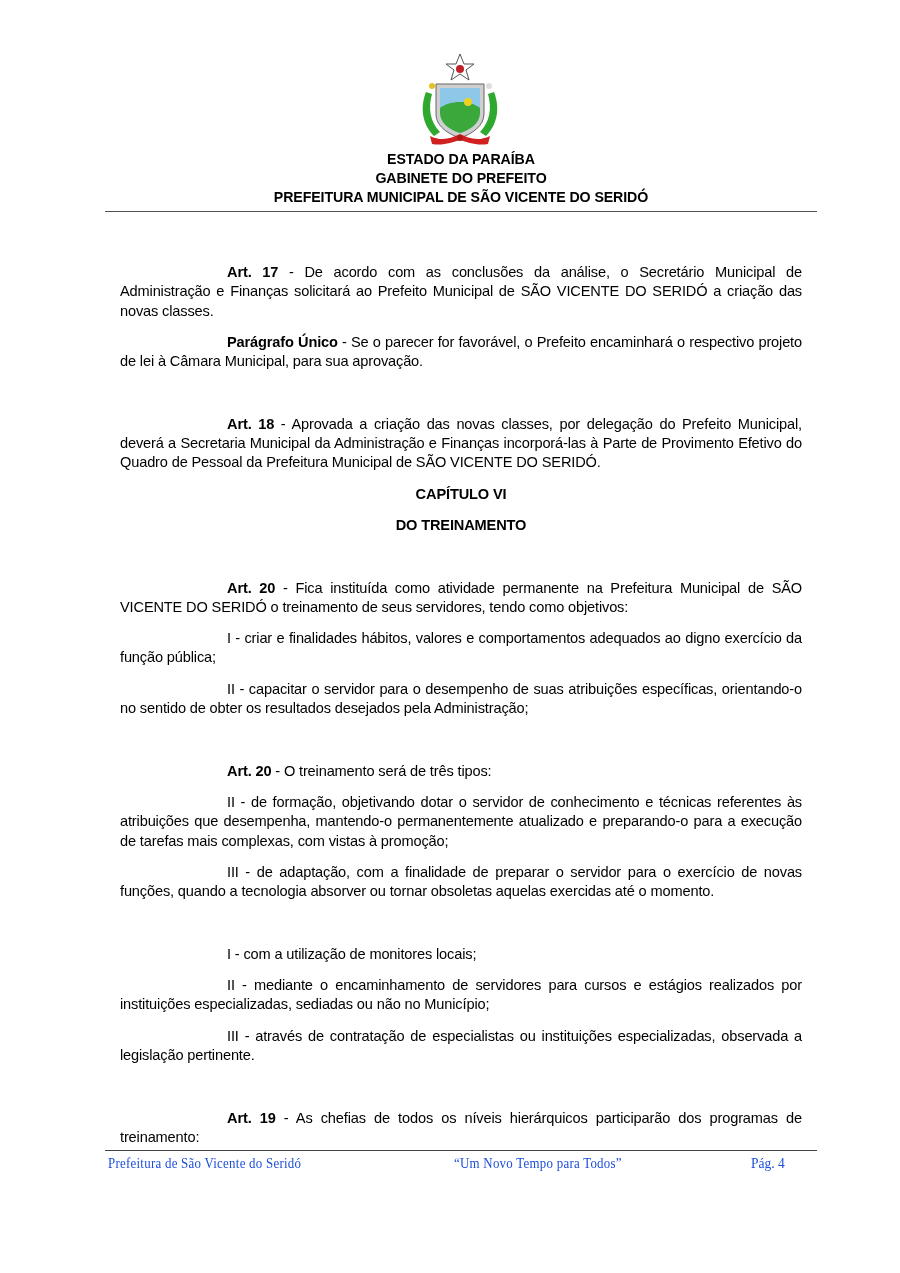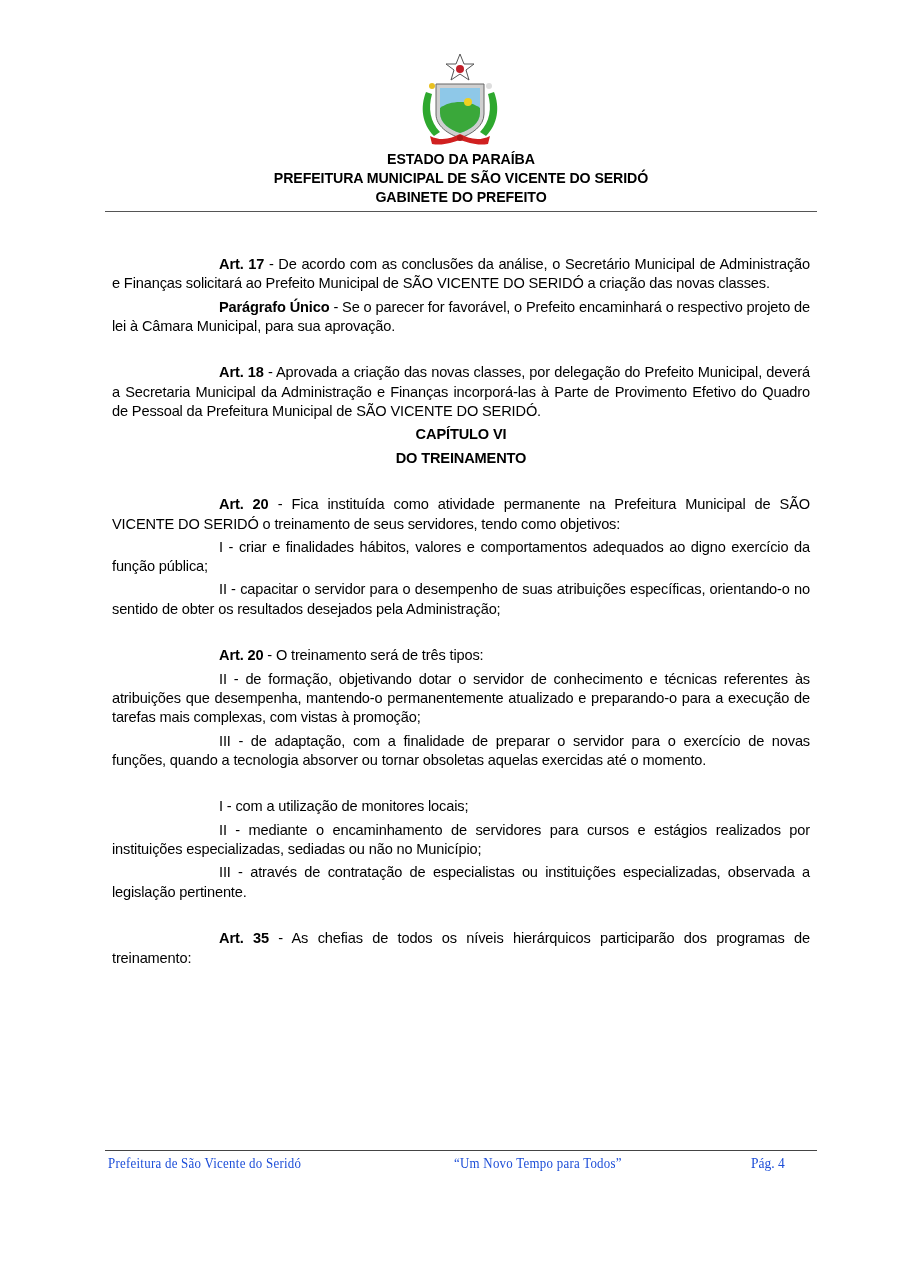--- a/index.html
+++ b/index.html
@@ -8,21 +8,21 @@
   .page { position: absolute; left: 0; top: 0; width: 900px; height: 1182px; }
   .crest { position: absolute; left: 416px; top: 52px; width: 88px; height: 96px; }
   .header { position: absolute; left: 105px; width: 712px; top: 150px; text-align: center;
             font-weight: bold; font-size: 14.2px; line-height: 19px; letter-spacing: -0.1px; }
   .header div { white-space: nowrap; }
   .rule { position: absolute; left: 105px; width: 712px; height: 1px; background: #555; }
   .rule.top { top: 211px; }
   .rule.bottom { top: 1150px; background: #444; }
   .body { position: absolute; left: 108px; width: 706px; top: 251px;
           font-size: 14.6px; line-height: 19.3px; letter-spacing: -0.15px; }
-  .body p { margin: 4px; text-align: justify; }
+  .body p { margin: 12px; text-align: justify; }
   .ind { text-indent: 107px; }
   .gap { height: 19.3px; }
   .center { text-align: center !important; font-weight: bold; }
   b { font-weight: bold; }
   .footer { position: absolute; top: 1155px; left: 108px; width: 690px; height: 22px;
             font-family: "Liberation Serif", serif; font-size: 15px; color: #1d4ed8; }
   .footer .left { position: absolute; left: 0; top: 0; letter-spacing: 0.3px;
                   transform: scaleX(0.86); transform-origin: left top; white-space: nowrap; }
   .footer .slogan { position: absolute; left: 346px; top: 0; letter-spacing: 0.3px;
                   transform: scaleX(0.86); transform-origin: left top; white-space: nowrap; }
@@ -44,22 +44,22 @@
     <path d="M20,32 L68,32 L68,62 C68,74 56,82 44,86 C32,82 20,74 20,62 Z" fill="#cfcfcf" stroke="#666" stroke-width="1"></path>
     <path d="M24,36 L64,36 L64,61 C64,71 54,78 44,81 C34,78 24,71 24,61 Z" fill="#8ec8e8"></path>
     <path d="M24,56 C34,48 54,48 64,56 L64,61 C64,71 54,78 44,81 C34,78 24,71 24,61 Z" fill="#3aa83a"></path>
     <circle cx="52" cy="50" r="4" fill="#f0d020"></circle>
     <path d="M14,84 C26,90 36,86 44,82 C52,86 62,90 74,84 L72,92 C60,94 52,90 44,88 C36,90 28,94 16,92 Z" fill="#d02020"></path>
     <circle cx="44" cy="86" r="3" fill="#b01818"></circle>
   </svg>
 
   <div class="header">
     <div>ESTADO DA PARAÍBA</div>
+    <div>GABINETE DO PREFEITO</div>
     <div>PREFEITURA MUNICIPAL DE SÃO VICENTE DO SERIDÓ</div>
-    <div>GABINETE DO PREFEITO</div>
   </div>
   <div class="rule top"></div>
 
   <div class="body">
     <p class="ind"><b>Art. 17</b><span> - De acordo com as conclusões da análise, o Secretário Municipal de Administração e Finanças solicitará ao Prefeito Municipal de SÃO VICENTE DO SERIDÓ a criação das novas classes.</span></p>
     <p class="ind"><b>Parágrafo Único</b><span> - Se o parecer for favorável, o Prefeito encaminhará o respectivo projeto de lei à Câmara Municipal, para sua aprovação.</span></p>
     <div class="gap"></div>
     <p class="ind"><b>Art. 18</b><span> - Aprovada a criação das novas classes, por delegação do Prefeito Municipal, deverá a Secretaria Municipal da Administração e Finanças incorporá-las à Parte de Provimento Efetivo do Quadro de Pessoal da Prefeitura Municipal de SÃO VICENTE DO SERIDÓ.</span></p>
     <p class="center">CAPÍTULO VI</p>
     <p class="center">DO TREINAMENTO</p>
@@ -69,21 +69,21 @@
     <p class="ind">II - capacitar o servidor para o desempenho de suas atribuições específicas, orientando-o no sentido de obter os resultados desejados pela Administração;</p>
     <div class="gap"></div>
     <p class="ind"><b>Art. 20</b><span> - O treinamento será de três tipos:</span></p>
     <p class="ind">II - de formação, objetivando dotar o servidor de conhecimento e técnicas referentes às atribuições que desempenha, mantendo-o permanentemente atualizado e preparando-o para a execução de tarefas mais complexas, com vistas à promoção;</p>
     <p class="ind">III - de adaptação, com a finalidade de preparar o servidor para o exercício de novas funções, quando a tecnologia absorver ou tornar obsoletas aquelas exercidas até o momento.</p>
     <div class="gap"></div>
     <p class="ind">I - com a utilização de monitores locais;</p>
     <p class="ind">II - mediante o encaminhamento de servidores para cursos e estágios realizados por instituições especializadas, sediadas ou não no Município;</p>
     <p class="ind">III - através de contratação de especialistas ou instituições especializadas, observada a legislação pertinente.</p>
     <div class="gap"></div>
-    <p class="ind"><b>Art. 35</b><span> - As chefias de todos os níveis hierárquicos participarão dos programas de treinamento:</span></p>
+    <p class="ind"><b>Art. 19</b><span> - As chefias de todos os níveis hierárquicos participarão dos programas de treinamento:</span></p>
   </div>
 
   <div class="rule bottom"></div>
   <div class="footer">
     <span class="left">Prefeitura de São Vicente do Seridó</span>
     <span class="slogan">“Um Novo Tempo para Todos”</span>
     <span class="pg">Pág. 4</span>
   </div>
 </div>
 

